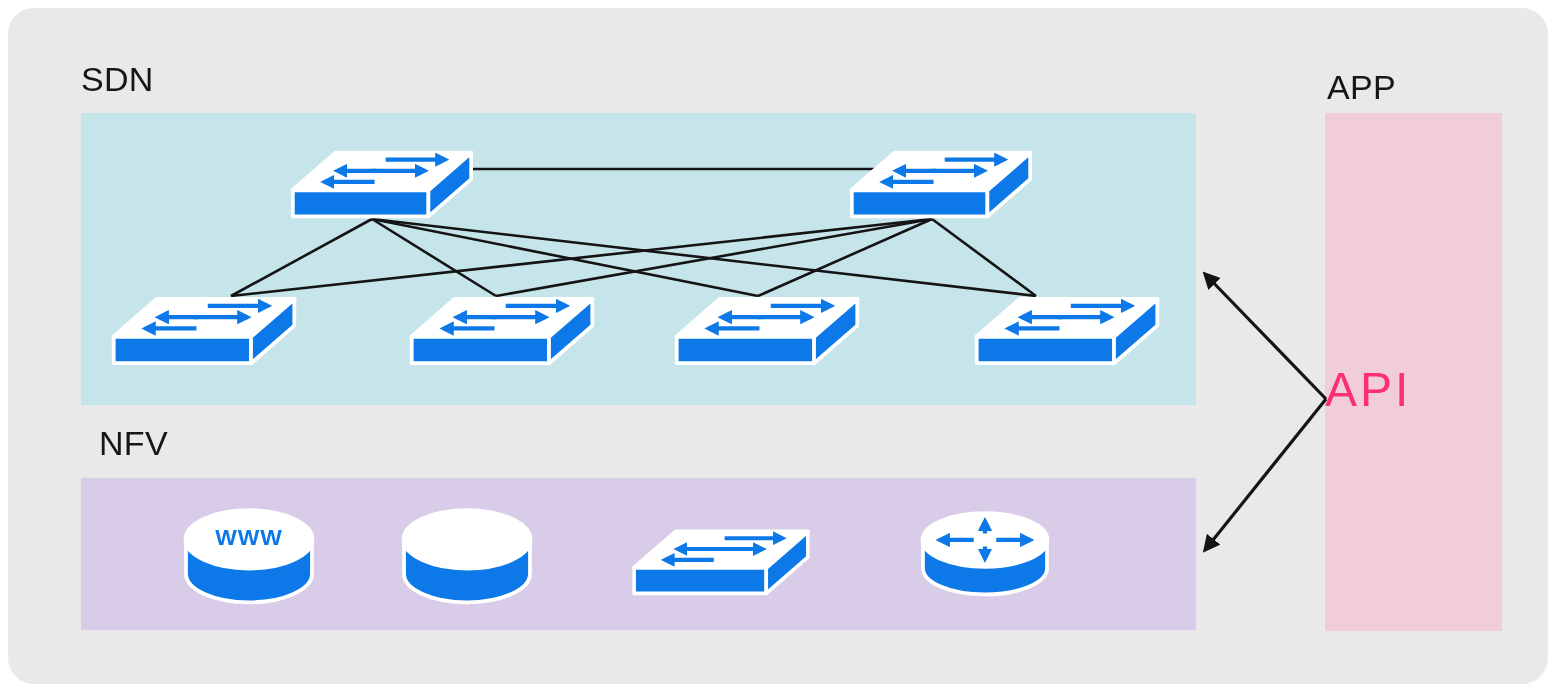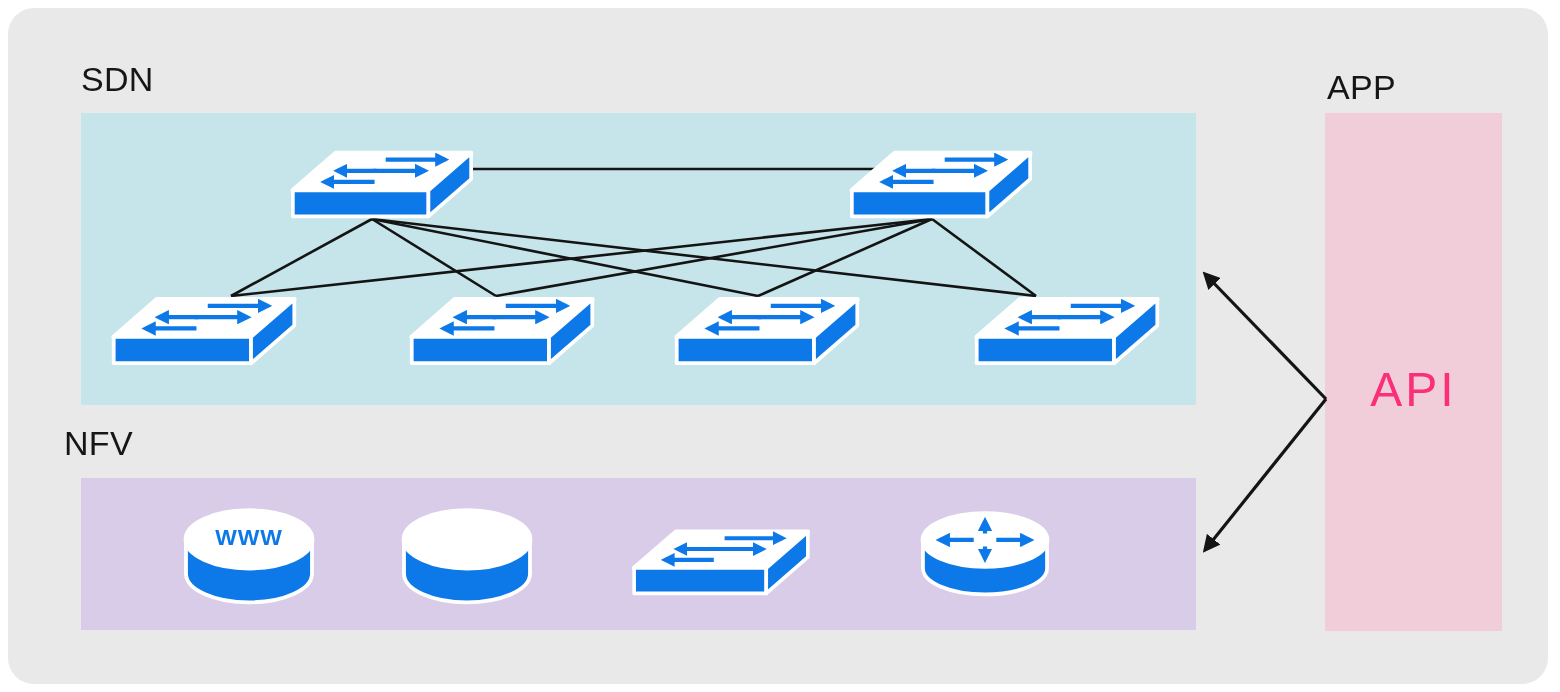--- a/index.html
+++ b/index.html
@@ -20,23 +20,23 @@
          font-family:"Liberation Sans",sans-serif;overflow:hidden}
   .panel{position:absolute;left:8px;top:8px;width:1540px;height:676px;
          background:var(--panel);border-radius:26px}
   .region{position:absolute}
   .region.sdn{left:81px;top:113px;width:1115px;height:292px;background:var(--sdn-fill)}
   .region.nfv{left:81px;top:478px;width:1115px;height:152px;background:var(--nfv-fill)}
   .region.app{left:1325px;top:113px;width:177px;height:518px;background:var(--app-fill)}
   .region-label{position:absolute;font-size:34px;line-height:38px;color:var(--label-text);
                 font-weight:400;letter-spacing:.3px}
   .lbl-sdn{left:81px;top:60px}
-  .lbl-nfv{left:64px;top:424px}
+  .lbl-nfv{left:99px;top:424px}
   .lbl-app{left:1327px;top:68px}
-  .api-text{position:absolute;left:1325px;top:364px;width:177px;text-align:center;
+  .api-text{position:absolute;left:1325px;top:364px;width:177px;
             font-size:48px;line-height:52px;letter-spacing:3px;color:var(--api-pink);font-weight:400}
   svg.layer{position:absolute;left:0;top:0}
   svg.node{position:absolute;overflow:visible}
   .face-top{fill:var(--device-face);stroke:#fff;stroke-width:5;stroke-linejoin:round}
   .face-blue{fill:var(--device-blue);stroke:#fff;stroke-width:4;stroke-linejoin:round}
   .bluearrow{stroke:var(--device-blue);stroke-width:4.5;fill:none;stroke-linecap:butt}
   .mb{fill:var(--device-blue)}
   .mk{fill:var(--line)}
   .topo{stroke:var(--line);stroke-width:2.6;fill:none}
   .apiline{stroke:var(--line);stroke-width:3.2;fill:none}

